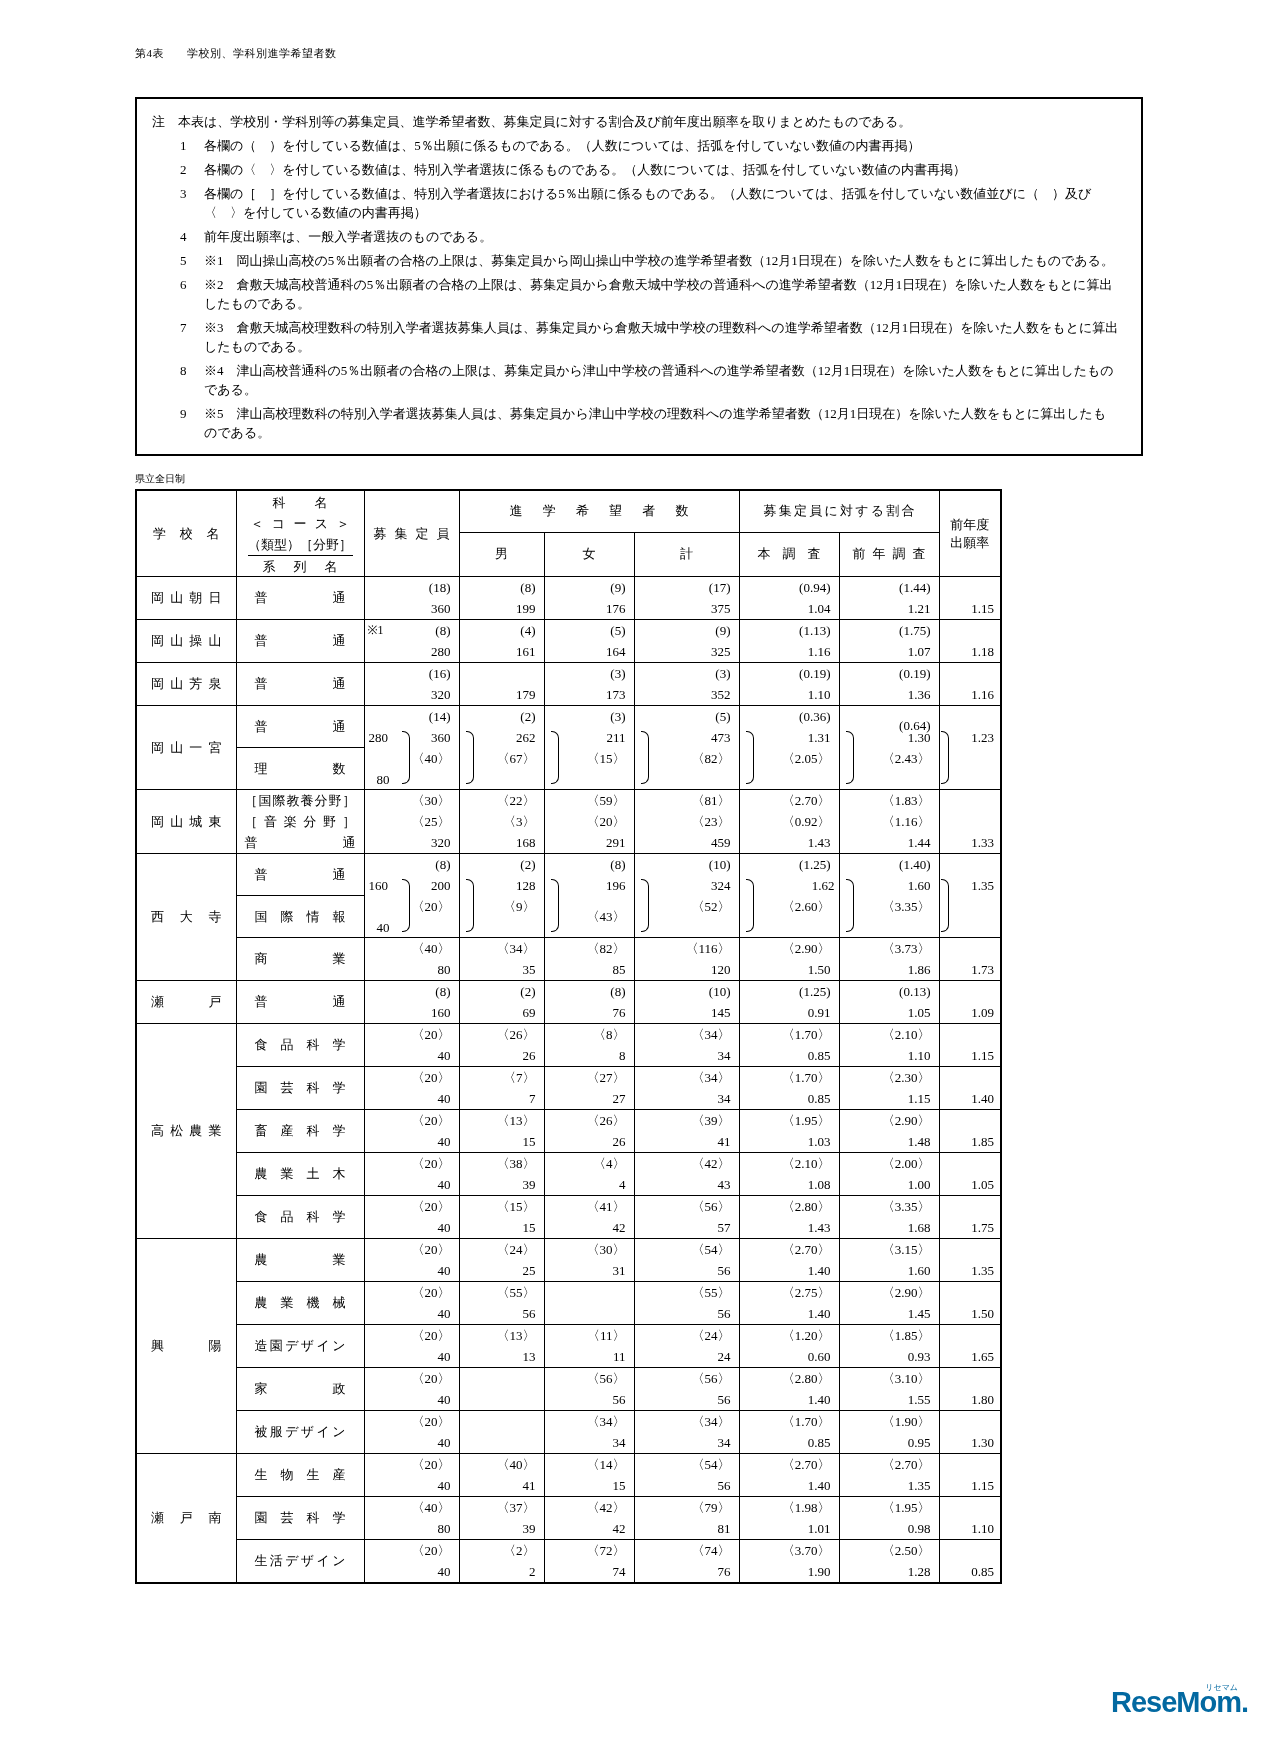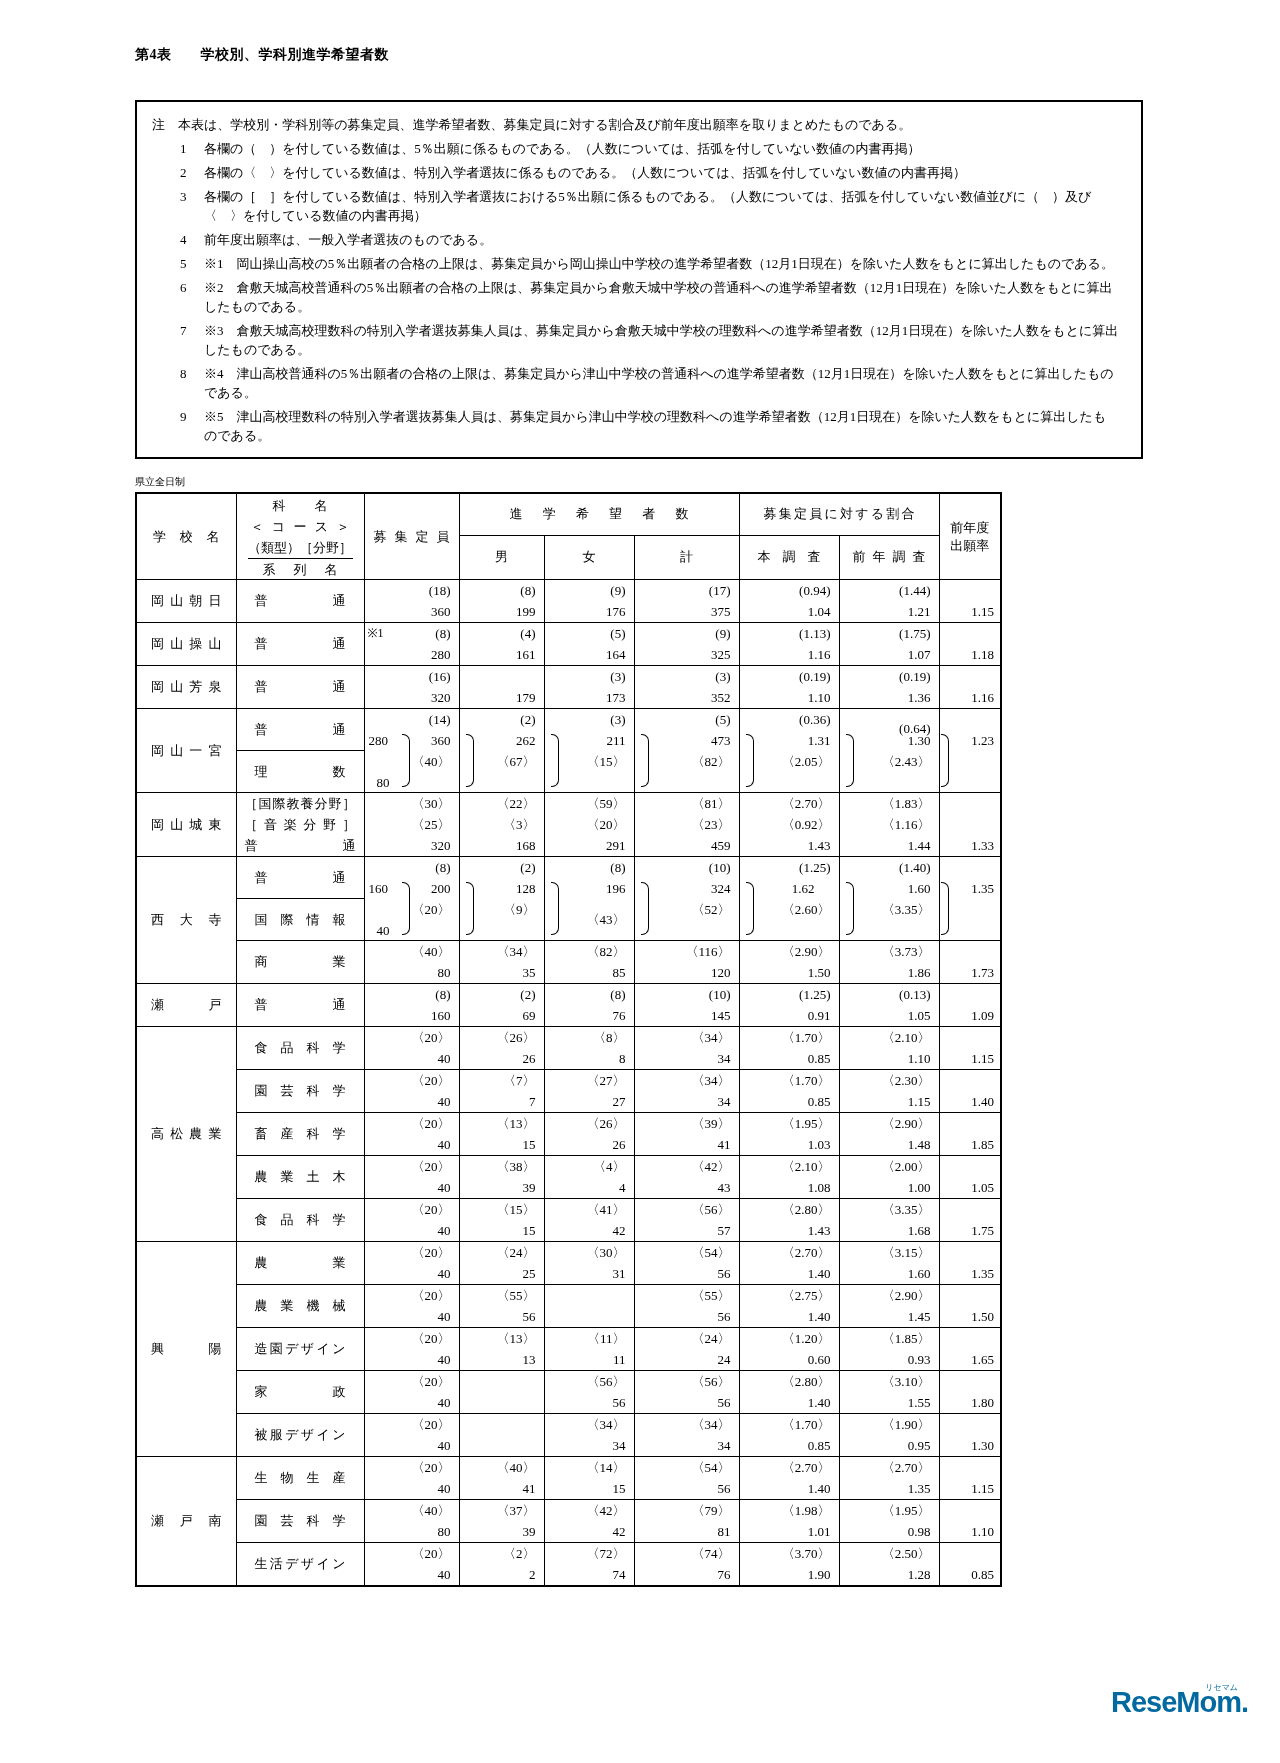--- a/index.html
+++ b/index.html
@@ -2,21 +2,21 @@
 <html><head>
 <meta charset="utf-8">
 <style>
   * { box-sizing: border-box; margin: 0; padding: 0; }
   html,body { background:#e8e8e8; }
   body { font-family:"Liberation Serif", serif; color:#000; }
   .page {
     position:relative; width:1280px; height:1763px; margin:0 auto;
     background:#ffffff; padding:46px 0 0 135px; overflow:hidden;
   }
-  .title { font-size:14px; font-weight:bold; letter-spacing:0.5px; }
+  .title { font-size:11px; font-weight:normal; letter-spacing:0.5px; }
 
   
   .notes {
     border:2px solid #000; width:1008px; margin-top:36px;
     padding:13px 18px 12px 15px; font-size:13px; line-height:19px;
   }
   .note-intro { margin-bottom:5px; }
   .note-item { display:flex; margin-left:28px; margin-top:5px; }
   .note-num { width:24px; flex:none; }
   .note-text { flex:1; padding-right:4px; }
@@ -406,21 +406,21 @@
             <span class="vbracket" style="left: 6px; top: 25px; height: 53px;"></span>
           </td>
           <td class="num rel" rowspan="2">
             <span class="abs" style="top: 0px; right: 8px;">(10)</span>
             <span class="abs" style="top: 21px; right: 8px;">324</span>
             <span class="abs" style="top: 42px; right: 8px;">〈52〉</span>
             <span class="vbracket" style="left: 6px; top: 25px; height: 53px;"></span>
           </td>
           <td class="num rel" rowspan="2">
             <span class="abs" style="top: 0px; right: 8px;">(1.25)</span>
-            <span class="abs" style="top: 21px; right: 24px;">1.62</span>
+            <span class="abs" style="top: 21px; right: 4px;">1.62</span>
             <span class="abs" style="top: 42px; right: 8px;">〈2.60〉</span>
             <span class="vbracket" style="left: 6px; top: 25px; height: 53px;"></span>
           </td>
           <td class="num rel" rowspan="2">
             <span class="abs" style="top: 0px; right: 8px;">(1.40)</span>
             <span class="abs" style="top: 21px; right: 8px;">1.60</span>
             <span class="abs" style="top: 42px; right: 8px;">〈3.35〉</span>
             <span class="vbracket" style="left: 6px; top: 25px; height: 53px;"></span>
           </td>
           <td class="rate rel" rowspan="2">

